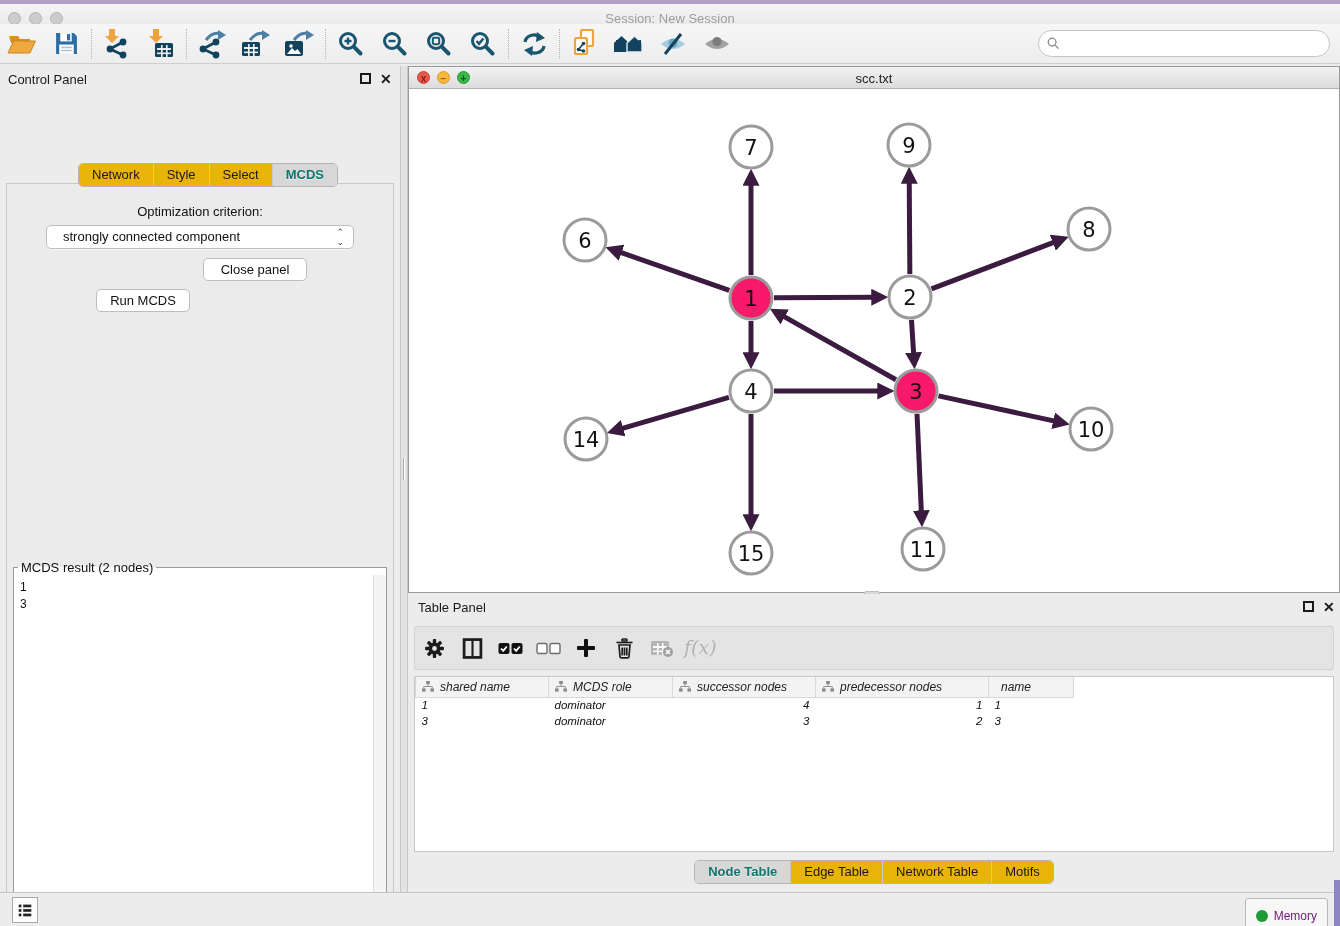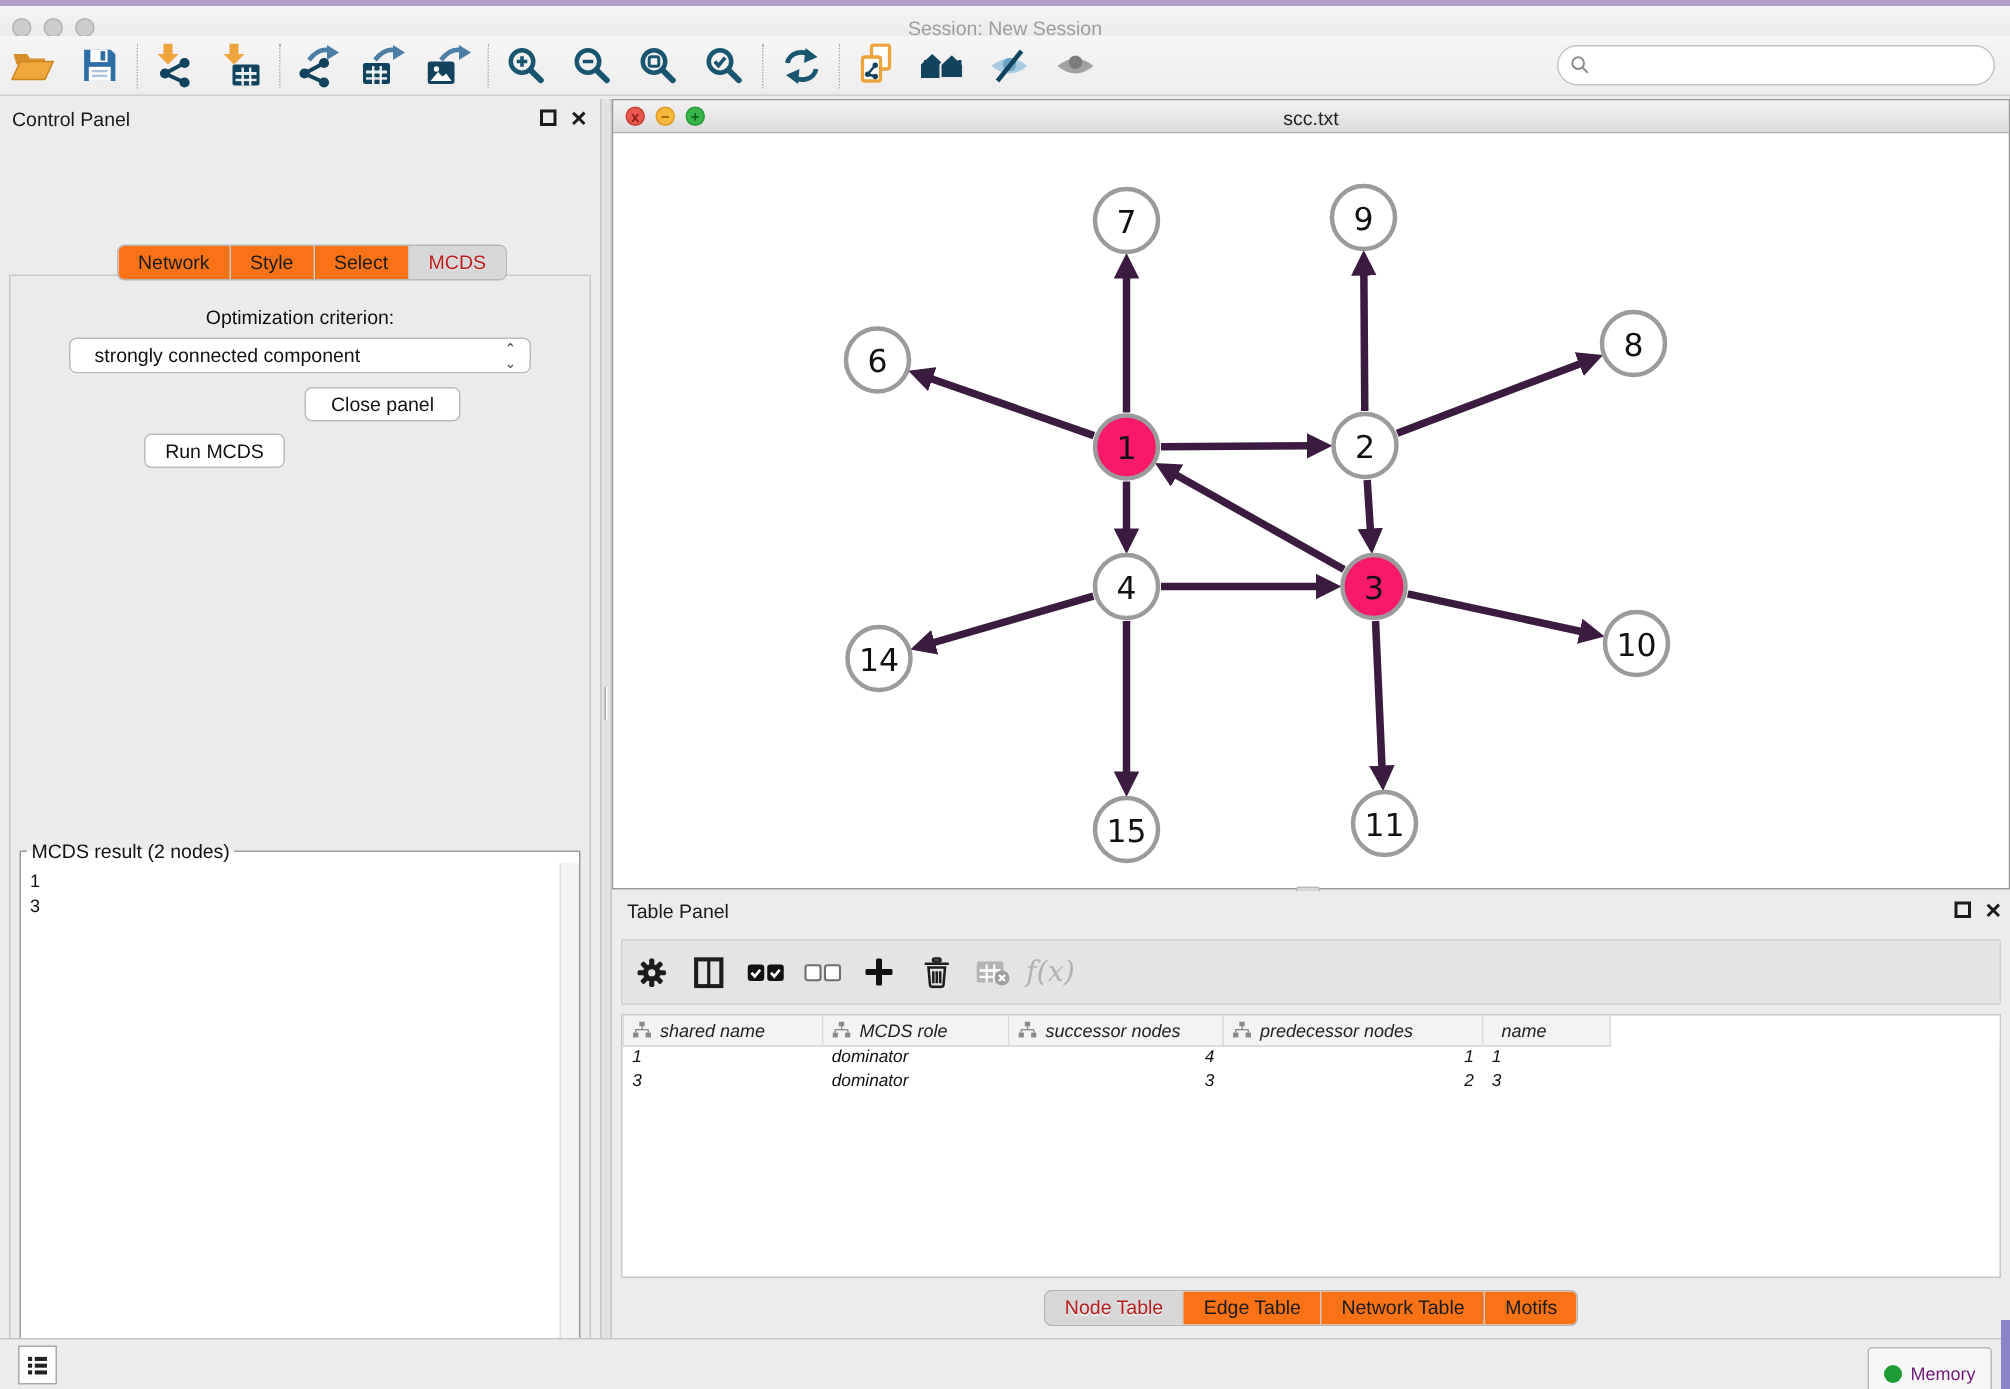--- a/index.html
+++ b/index.html
@@ -23,23 +23,23 @@
 
   
   .cpanel { position:absolute; left:0; top:66px; width:400px; height:826px; background:#ececec; }
   .panel-head { position:relative; height:26px; }
   .panel-title { position:absolute; left:8px; top:6px; font-size:13px; color:#1a1a1a; }
   .icon-float { position:absolute; width:11px; height:11px; border:2px solid #1a1a1a; top:7px; }
   .icon-close { position:absolute; top:4px; font-size:14px; font-weight:bold; color:#1a1a1a; line-height:18px; }
   .cpanel .icon-float { left:360px; } .cpanel .icon-close { left:380px; }
 
   .seg { display:inline-flex; border:1px solid #b5b5b5; border-radius:5px; overflow:hidden; background:#fff; }
-  .seg .tab { padding:3px 13px 4px; font-size:13px; color:#1a1a1a; background:#f97316; border-right:1px solid #c9c9c9; white-space:nowrap; }
+  .seg .tab { padding:3px 13px 4px; font-size:13px; color:#1a1a1a; background:#eab308; border-right:1px solid #c9c9c9; white-space:nowrap; }
   .seg .tab:last-child { border-right:none; }
-  .seg .tab.active { background:#d7d7d7; color:#b91c1c; text-shadow:0 1px 0 #efefef; }
+  .seg .tab.active { background:#d7d7d7; color:#0f766e; text-shadow:0 1px 0 #efefef;font-weight:bold; }
   .cp-tabs { position:absolute; left:78px; top:97px; z-index:2; }
 
   .cp-inner { position:absolute; left:6px; top:117px; width:388px; height:765px; border:1px solid #c8c8c8; background:#ebebeb; }
   .opt-label { position:absolute; left:0; width:100%; top:20px; text-align:center; font-size:13px; color:#111; }
   .dropdown { position:absolute; left:39px; top:41px; width:308px; height:24px; background:#fff; border:1px solid #bdbdbd; border-radius:5px; font-size:13px; color:#111; line-height:22px; padding-left:16px; box-shadow:0 1px 0 rgba(255,255,255,.6); }
   .dd-stepper { position:absolute; right:9px; top:1px; font-size:9px; color:#444; line-height:10px; text-align:center; }
   .btn { position:absolute; height:23px; background:#fff; border:1px solid #bdbdbd; border-radius:5px; font-size:13px; color:#111; text-align:center; line-height:21px; }
   .btn-run { left:89px; top:74px; width:94px;margin-top:31px; }
   .btn-closep { left:196px; top:74px; width:104px; }
 

